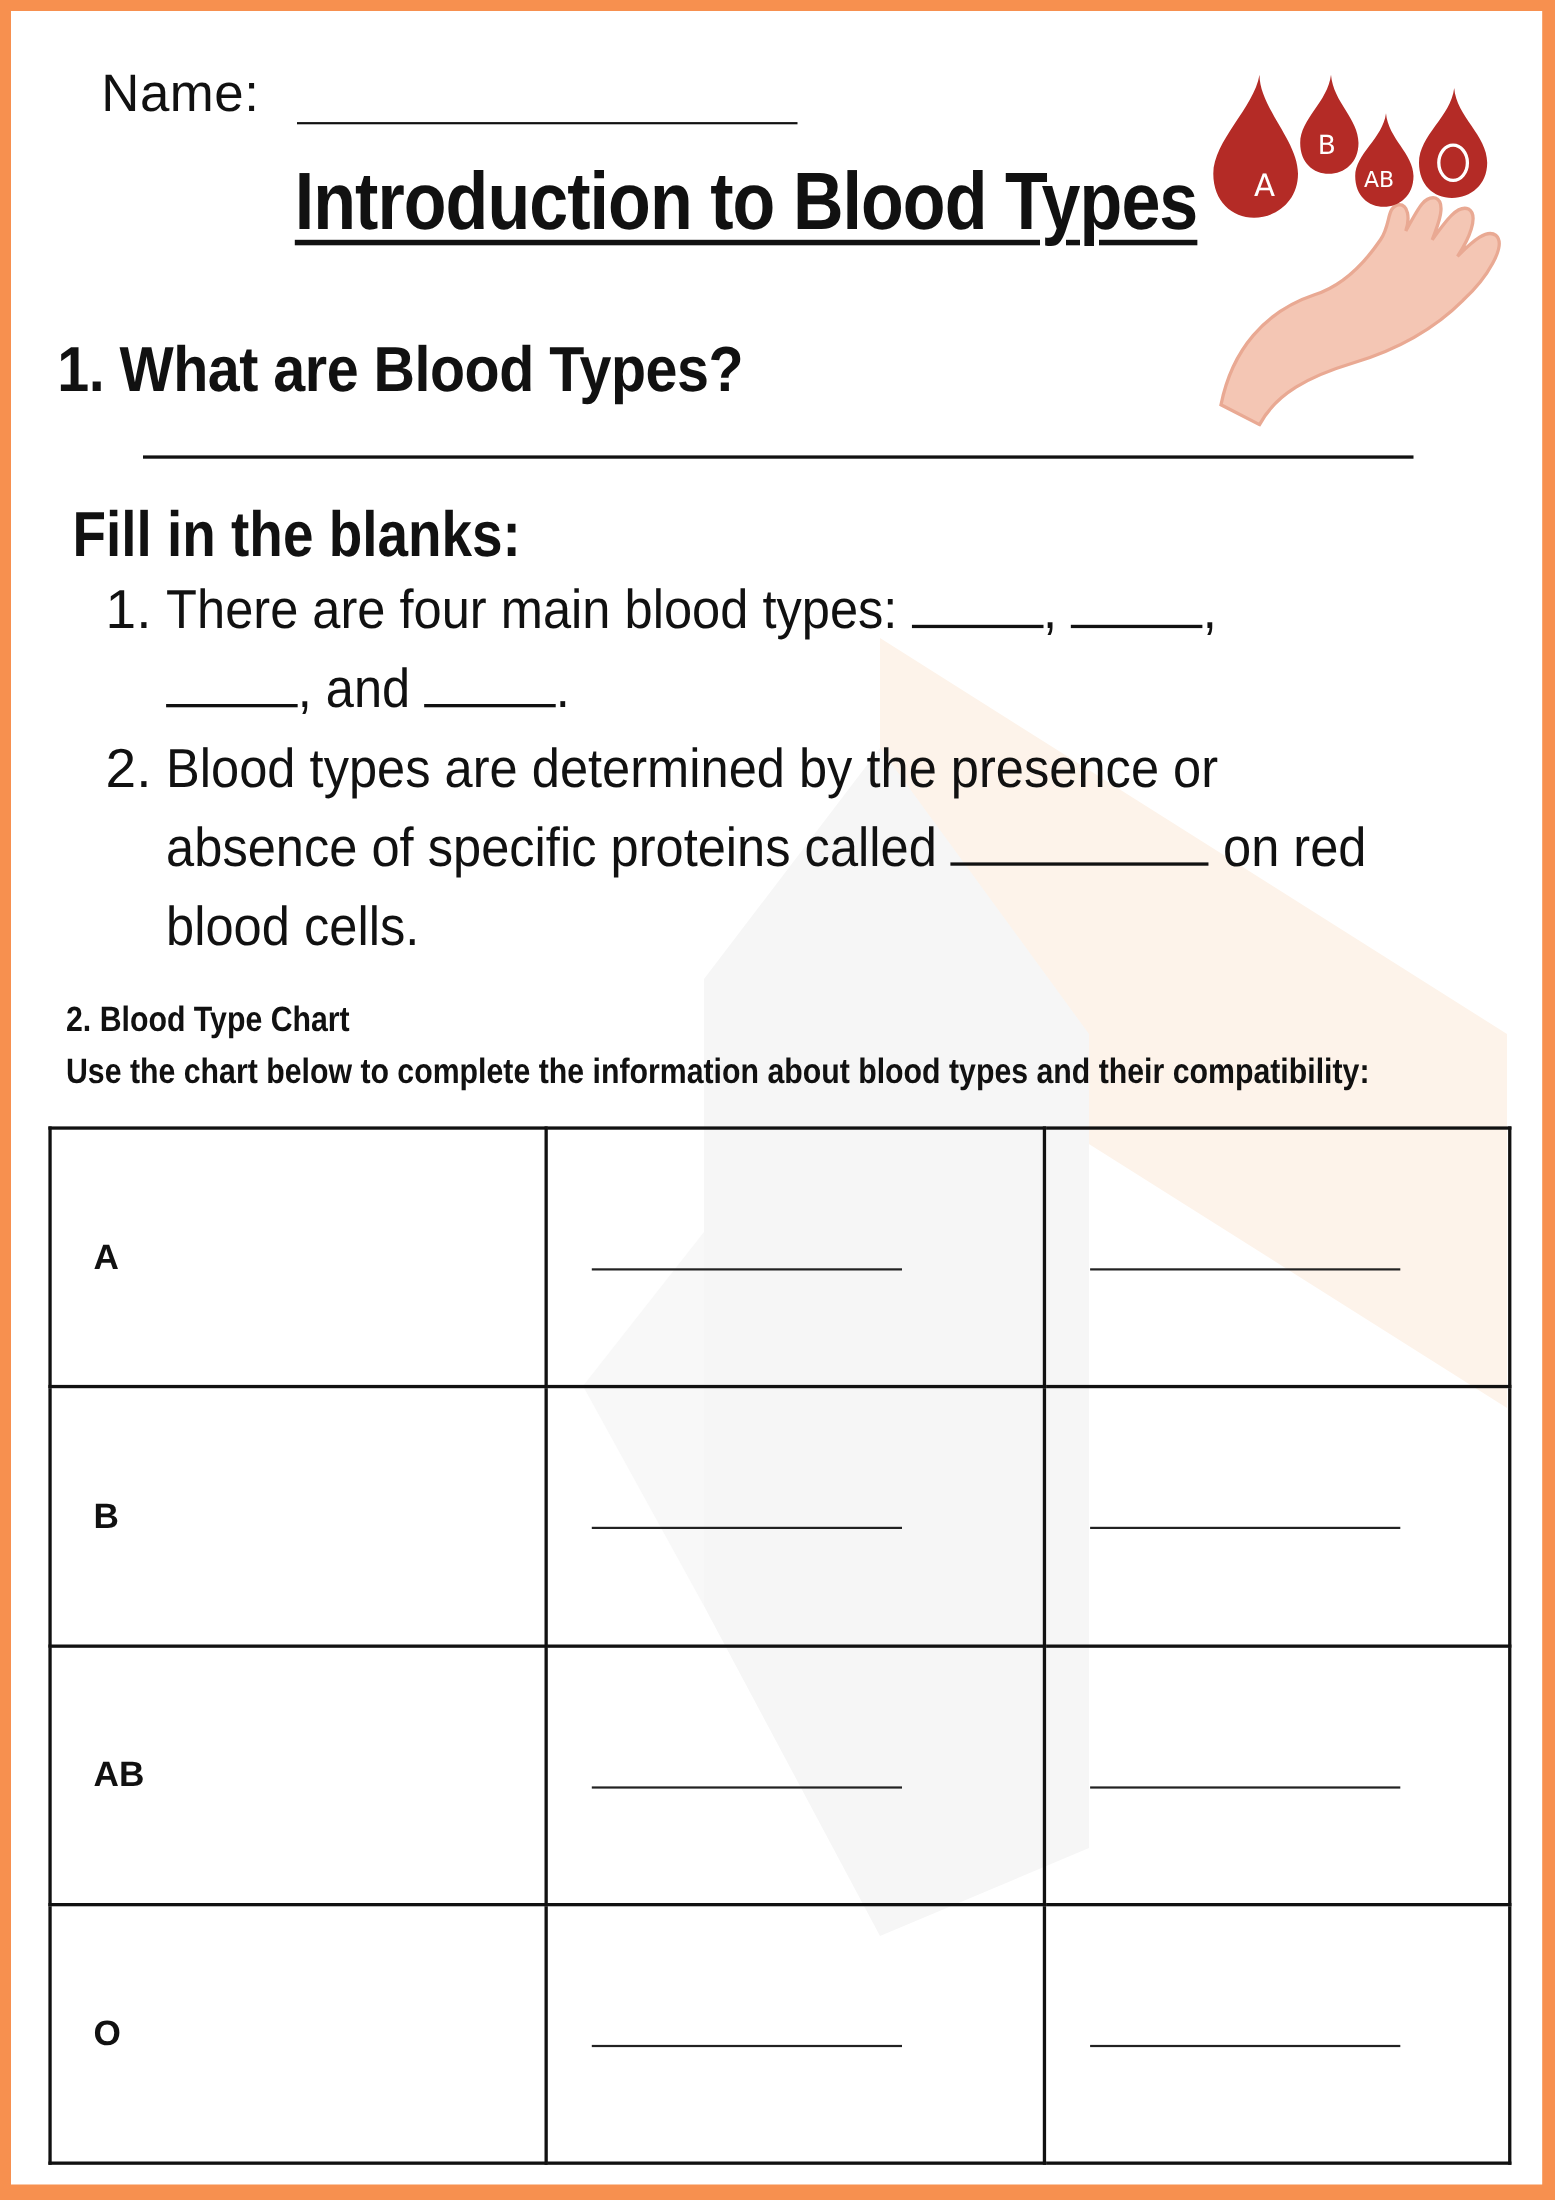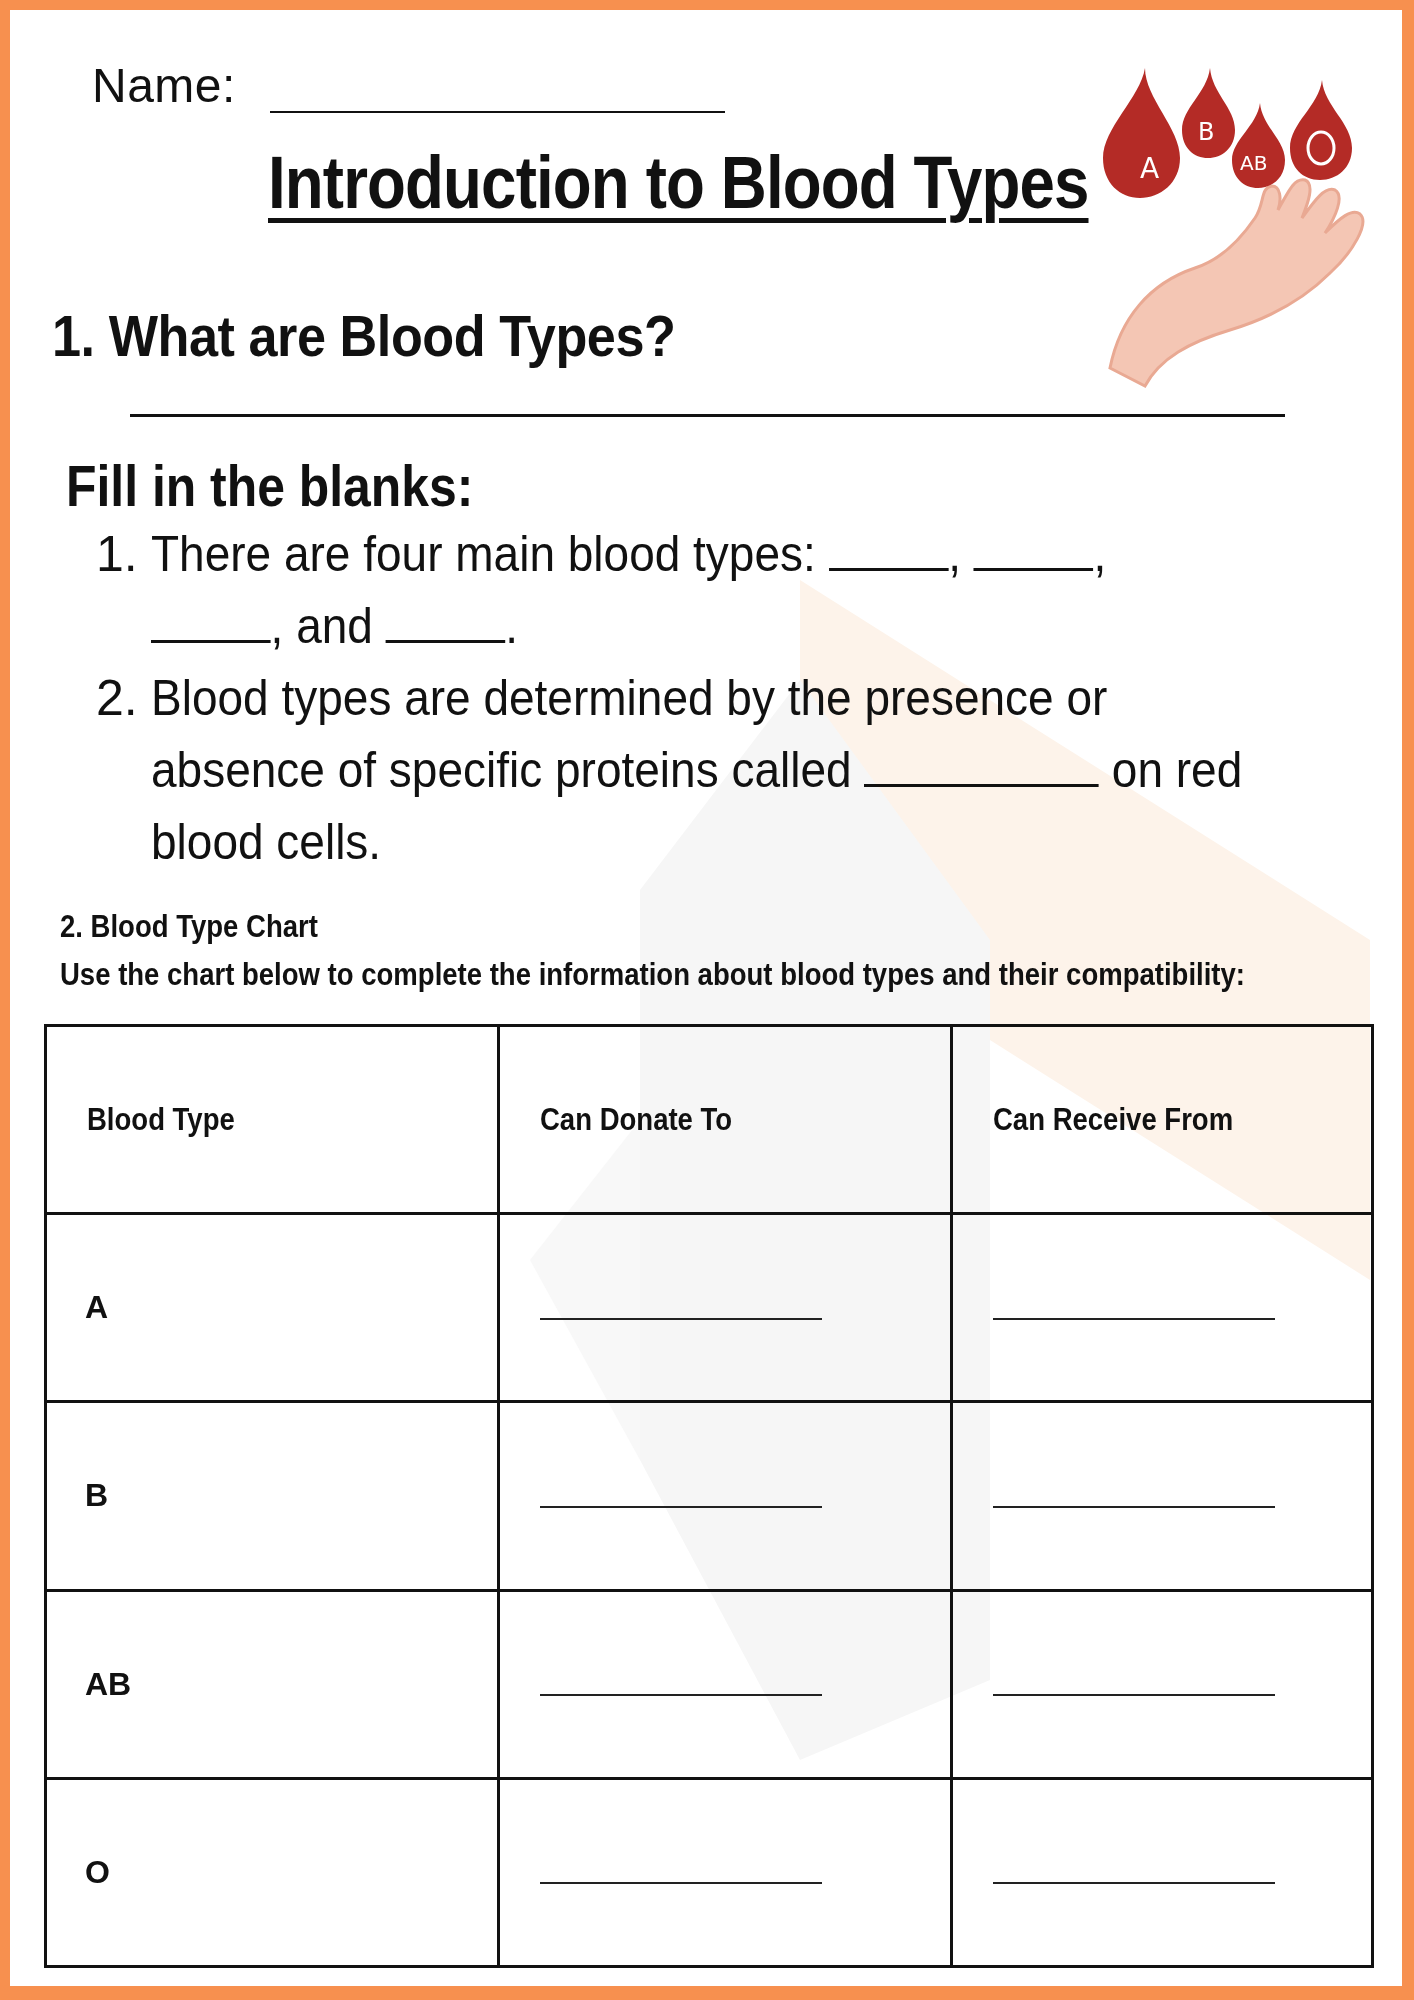--- a/index.html
+++ b/index.html
@@ -106,25 +106,20 @@
       <span>on red blood cells.</span>
     </span>
   </div>
 </div>
 
 <div class="abs sec2">2. Blood Type Chart</div>
 <div class="abs sec2-sub">Use the chart below to complete the information about blood types and their compatibility:</div>
 
 <table class="chart">
   <tbody>
-      <tr>
-    <th class="c1"><span>Blood Type</span></th>
-    <th class="c2"><span>Can Donate To</span></th>
-    <th class="c3"><span>Can Receive From</span></th>
-  </tr>
   <tr>
     <td class="c1">A</td>
     <td class="c2">
           <span class="cell-blank"></span>
         </td>
     <td class="c3">
           <span class="cell-blank"></span>
         </td>
   </tr>
   <tr>

